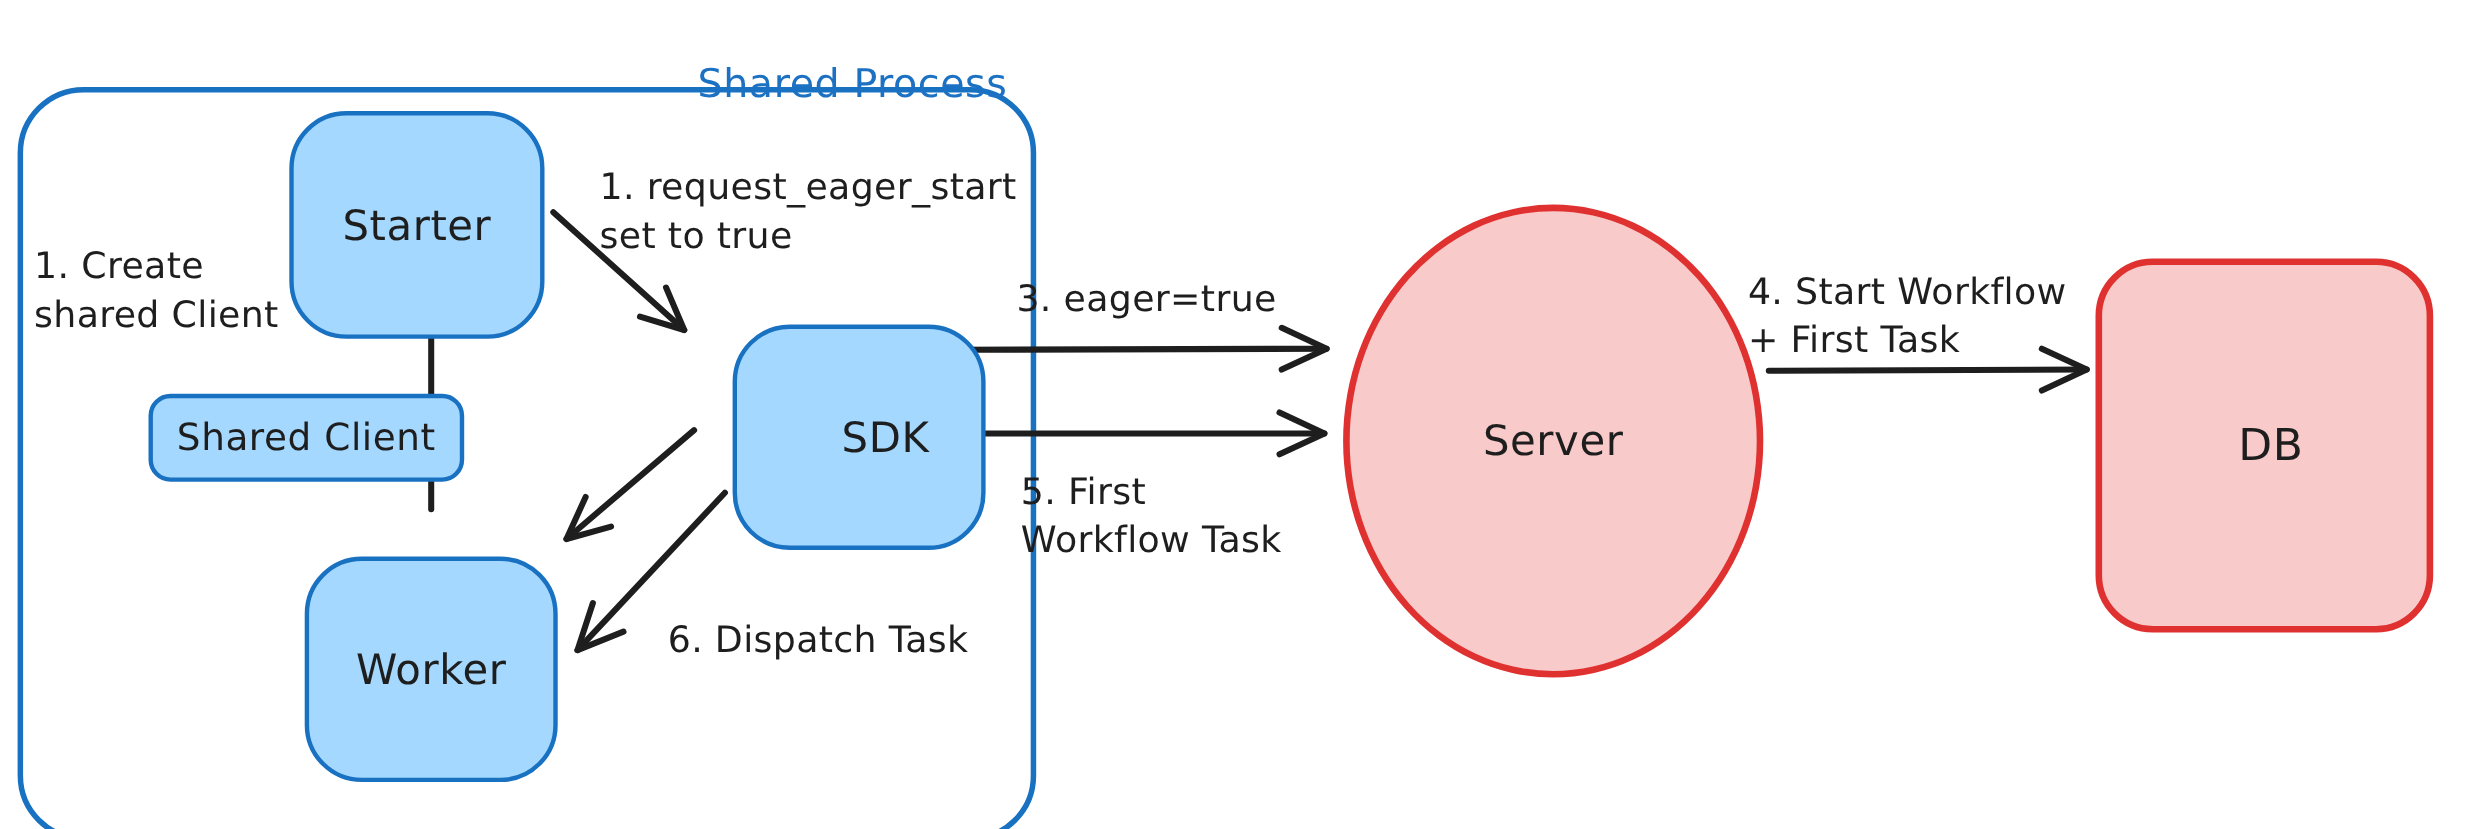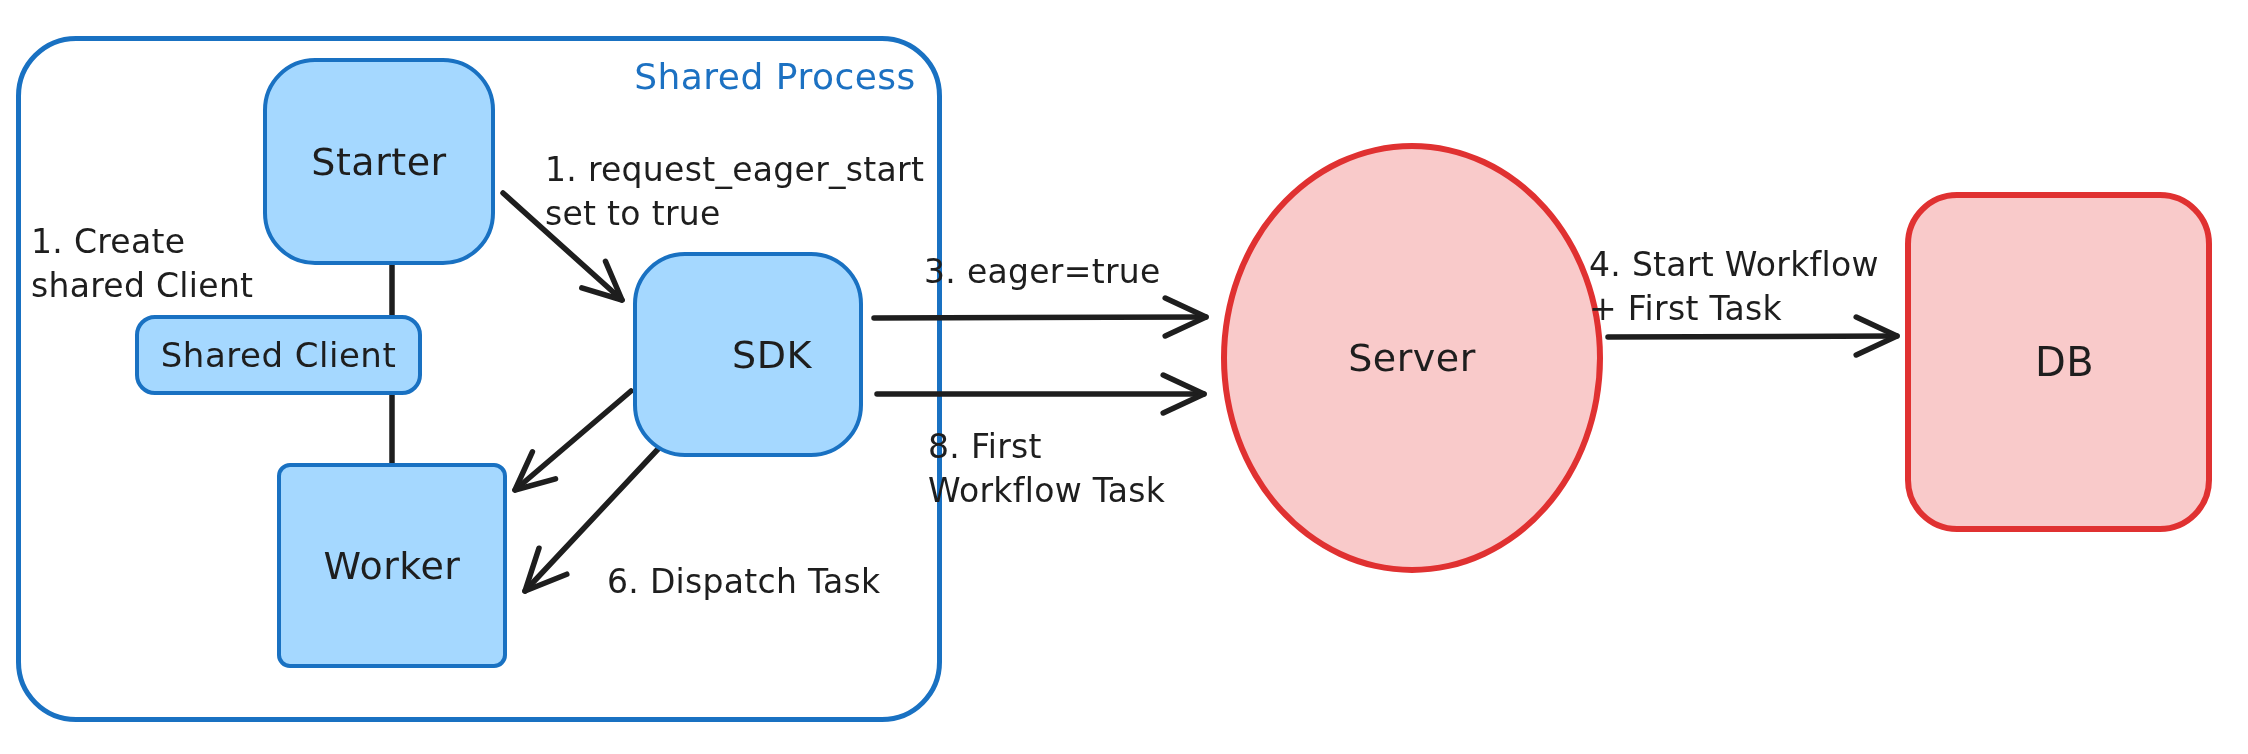--- a/index.html
+++ b/index.html
@@ -28,20 +28,21 @@
     stroke-linejoin: round;
     fill: none;
   }
 
   .node {
     position: absolute;
     display: flex;
     align-items: center;
     justify-content: center;
     text-align: center;
+    margin-top: 43px;
   }
   .group-box {
     border: 5px solid var(--blue-stroke);
     border-radius: 60px;
     background: transparent;
   }
   .blue-box {
     background: var(--blue-fill);
     border: 4.5px solid var(--blue-stroke);
     border-radius: 52px;
@@ -119,25 +120,25 @@
   <div class="group-title" style="left:625px; top:56px; width:300px;">Shared Process</div>
 
   <div class="node blue-box" style="left:263px; top:58px; width:232px; height:207px;">
     <span class="node-label">Starter</span>
   </div>
 
   <div class="node blue-pill" style="left:135px; top:315px; width:287px; height:80px;">
     <span class="node-label" style="font-size:34px;">Shared Client</span>
   </div>
 
-  <div class="node blue-box" style="left:277px; top:463px; width:230px; height:205px;border-radius:13px;">
+  <div class="node blue-box" style="left:277px; top:463px; width:230px; height:205px;">
     <span class="node-label">Worker</span>
   </div>
 
-  <div class="node blue-box" style="left:633px; top:252px; width:230px; height:205px;padding-left:48px;">
+  <div class="node blue-box" style="left:666px; top:252px; width:230px; height:205px;padding-left:48px;">
     <span class="node-label">SDK</span>
   </div>
 
   <div class="node red-ellipse" style="left:1221px; top:143px; width:382px; height:430px;justify-content:center;">
     <span class="node-label">Server</span>
   </div>
 
   <div class="node red-box" style="left:1905px; top:192px; width:307px; height:340px;">
     <span class="node-label" style="font-size:40px;">DB</span>
   </div>
@@ -147,18 +148,18 @@
 
   <div class="annotation" style="left:545px; top:148px; width:400px;">1. request_eager_start
 set to true</div>
 
 
   <div class="annotation" style="left:924px; top:250px; width:300px;">3. eager=true</div>
 
   <div class="annotation" style="left:1589px; top:243px; width:300px;">4. Start Workflow
 + First Task</div>
 
-  <div class="annotation" style="left:928px; top:425px; width:300px;">8. First
+  <div class="annotation" style="left:928px; top:425px; width:300px;">5. First
 Workflow Task</div>
 
   <div class="annotation" style="left:607px; top:560px; width:300px;">6. Dispatch Task</div>
 
 </div>
 
 </body></html>

